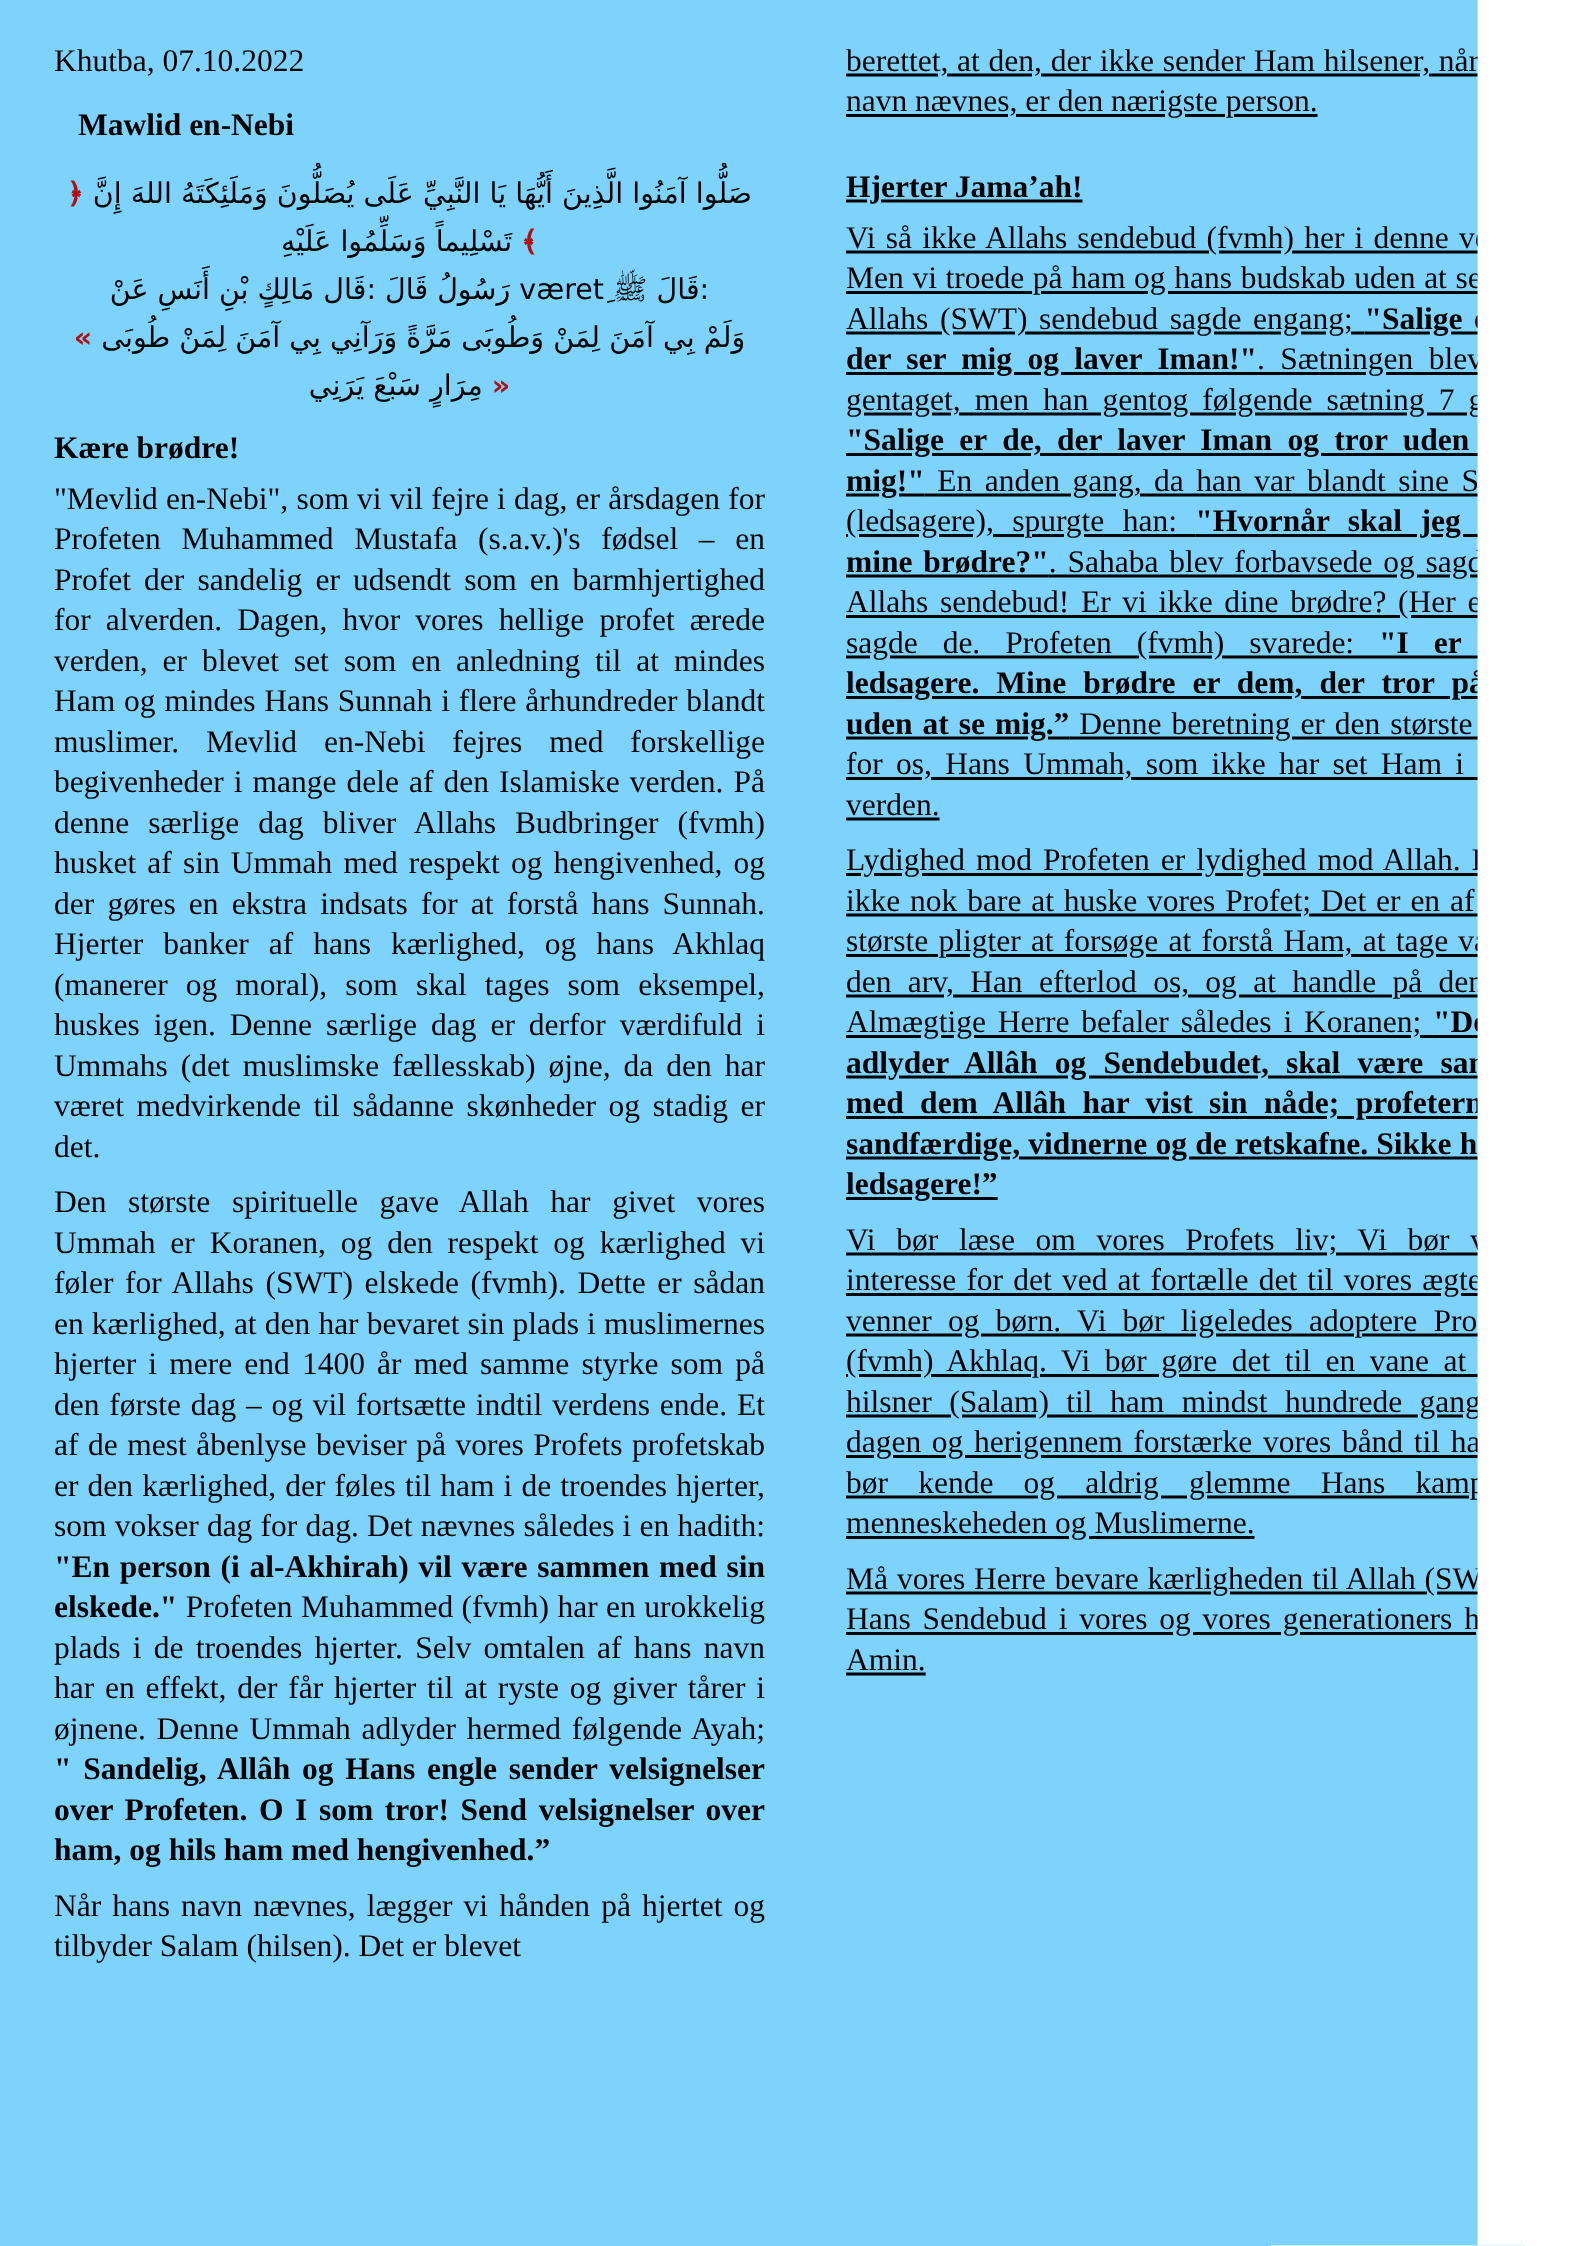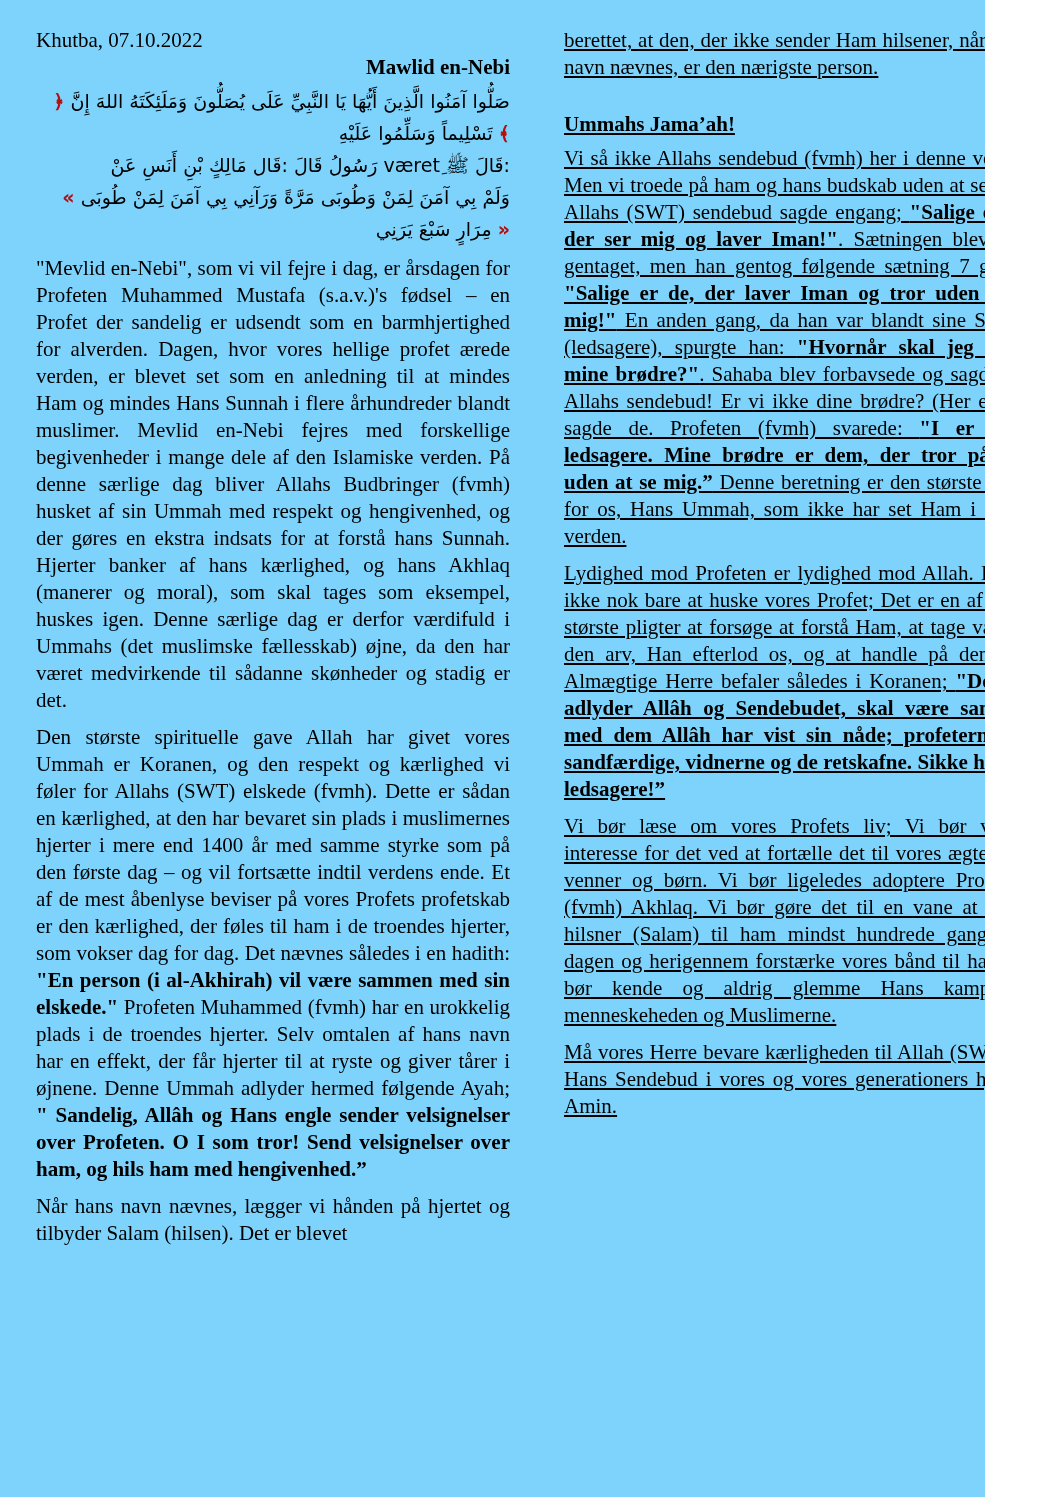--- a/index.html
+++ b/index.html
@@ -9,24 +9,24 @@
     background:#7dd3fc;
     font-family:"Liberation Serif", serif;
     font-size:21px;line-height:27px;
     color:#000000;
     overflow:hidden;
   }
   .col{position:absolute;top:27px;}
   .col1{left:36px;width:474px;}
   .col2{left:564px;width:471px;text-decoration:underline;}
   .dateline{margin:0;}
-  .doc-title{font-weight:bold;margin:0;text-align:right;}
+  .doc-title{font-weight:bold;margin:16px;}
   .arabic{
     direction:ltr;
-    text-align:right;
+    text-align:center;
     font-family:"DejaVu Sans", sans-serif;
     font-size:19px;line-height:32px;
     margin:4px 0 10px 0;
   }
   .aw{unicode-bidi:isolate;}
   .red{color:#b20f0f;font-weight:bold;}
   .sec{font-weight:bold;margin:30px 0 7px 0;}
   .arabic + .sec{margin-top:12px;}
   p.body{margin:0 0 10px 0;text-align:justify;}
   .b{font-weight:bold;}
@@ -36,25 +36,26 @@
 
 <div class="page">
   <div class="col col1">
     <div class="dateline">Khutba, 07.10.2022</div>
     <div class="doc-title">Mawlid en-Nebi</div>
     <div class="arabic">
         <div><span class="aw red">﴿</span> <span class="aw">إِنَّ</span> <span class="aw">اللهَ</span> <span class="aw">وَمَلَئِكَتَهُ</span> <span class="aw">يُصَلُّونَ</span> <span class="aw">عَلَى</span> <span class="aw">النَّبِيِّ</span> <span class="aw">يَا</span> <span class="aw">أَيُّهَا</span> <span class="aw">الَّذِينَ</span> <span class="aw">آمَنُوا</span> <span class="aw">صَلُّوا</span> <span class="aw">عَلَيْهِ</span> <span class="aw">وَسَلِّمُوا</span> <span class="aw">تَسْلِيماً</span> <span class="aw red">﴾</span> </div>
         <div><span class="aw">عَنْ</span> <span class="aw">أَنَسِ</span> <span class="aw">بْنِ</span> <span class="aw">مَالِكٍ</span> <span class="aw">قَال:</span> <span class="aw">قَالَ</span> <span class="aw">رَسُولُ</span> <span class="aw">væretِ</span> <span class="aw">ﷺ</span> <span class="aw">قَالَ:</span> </div>
         <div><span class="aw red">«</span> <span class="aw">طُوبَى</span> <span class="aw">لِمَنْ</span> <span class="aw">آمَنَ</span> <span class="aw">بِي</span> <span class="aw">وَرَآنِي</span> <span class="aw">مَرَّةً</span> <span class="aw">وَطُوبَى</span> <span class="aw">لِمَنْ</span> <span class="aw">آمَنَ</span> <span class="aw">بِي</span> <span class="aw">وَلَمْ</span> <span class="aw">يَرَنِي</span> <span class="aw">سَبْعَ</span> <span class="aw">مِرَارٍ</span> <span class="aw red">»</span> </div>
       </div>
+  <div class="sec">Kære brødre!</div>
       <p class="body"><span>"Mevlid en-Nebi", som vi vil fejre i dag, er årsdagen for Profeten Muhammed Mustafa (s.a.v.)'s fødsel – en Profet der sandelig er udsendt som en barmhjertighed for alverden. Dagen, hvor vores hellige profet ærede verden, er blevet set som en anledning til at mindes Ham og mindes Hans Sunnah i flere århundreder blandt muslimer. Mevlid en-Nebi fejres med forskellige begivenheder i mange dele af den Islamiske verden. På denne særlige dag bliver Allahs Budbringer (fvmh) husket af sin Ummah med respekt og hengivenhed, og der gøres en ekstra indsats for at forstå hans Sunnah. Hjerter banker af hans kærlighed, og hans Akhlaq (manerer og moral), som skal tages som eksempel, huskes igen. Denne særlige dag er derfor værdifuld i Ummahs (det muslimske fællesskab) øjne, da den har været medvirkende til sådanne skønheder og stadig er det.</span></p>
       <p class="body"><span>Den største spirituelle gave Allah har givet vores Ummah er Koranen, og den respekt og kærlighed vi føler for Allahs (SWT) elskede (fvmh). Dette er sådan en kærlighed, at den har bevaret sin plads i muslimernes hjerter i mere end 1400 år med samme styrke som på den første dag – og vil fortsætte indtil verdens ende. Et af de mest åbenlyse beviser på vores Profets profetskab er den kærlighed, der føles til ham i de troendes hjerter, som vokser dag for dag. Det nævnes således i en hadith: </span><span class="b">"En person (i al-Akhirah) vil være sammen med sin elskede."</span><span> Profeten Muhammed (fvmh) har en urokkelig plads i de troendes hjerter. Selv omtalen af hans navn har en effekt, der får hjerter til at ryste og giver tårer i øjnene. Denne Ummah adlyder hermed følgende Ayah; </span><span class="b">" Sandelig, Allâh og Hans engle sender velsignelser over Profeten. O I som tror! Send velsignelser over ham, og hils ham med hengivenhed.”</span></p>
       <p class="body"><span>Når hans navn nævnes, lægger vi hånden på hjertet og tilbyder Salam (hilsen). Det er blevet</span></p>
     </div>
   <div class="col col2">
       <p class="body"><span>berettet, at den, der ikke sender Ham hilsener, når Hans navn nævnes, er den nærigste person.</span></p>
-      <div class="sec">Ummahs Jama’ah!</div>
+      <div class="sec">Hjerter Jama’ah!</div>
       <p class="body"><span>Vi så ikke Allahs sendebud (fvmh) her i denne verden. Men vi troede på ham og hans budskab uden at se ham. Allahs (SWT) sendebud sagde engang; </span><span class="b">"Salige er de, der ser mig og laver Iman!"</span><span>. Sætningen blev ikke gentaget, men han gentog følgende sætning 7 gange: </span><span class="b">"Salige er de, der laver Iman og tror uden at se mig!"</span><span> En anden gang, da han var blandt sine Sahaba (ledsagere), spurgte han: </span><span class="b">"Hvornår skal jeg møde mine brødre?"</span><span>. Sahaba blev forbavsede og sagde: "O Allahs sendebud! Er vi ikke dine brødre? (Her er vi)” sagde de. Profeten (fvmh) svarede: </span><span class="b">"I er mine ledsagere. Mine brødre er dem, der tror på mig uden at se mig.”</span><span> Denne beretning er den største lykke for os, Hans Ummah, som ikke har set Ham i denne verden.</span></p>
       <p class="body"><span>Lydighed mod Profeten er lydighed mod Allah. Det er ikke nok bare at huske vores Profet; Det er en af vores største pligter at forsøge at forstå Ham, at tage vare på den arv, Han efterlod os, og at handle på den. Vor Almægtige Herre befaler således i Koranen; </span><span class="b">"De, der adlyder Allâh og Sendebudet, skal være sammen med dem Allâh har vist sin nåde; profeterne, de sandfærdige, vidnerne og de retskafne. Sikke herlige ledsagere!”</span></p>
       <p class="body"><span>Vi bør læse om vores Profets liv; Vi bør vække interesse for det ved at fortælle det til vores ægtefælle, venner og børn. Vi bør ligeledes adoptere Profetens (fvmh) Akhlaq. Vi bør gøre det til en vane at sende hilsner (Salam) til ham mindst hundrede gange om dagen og herigennem forstærke vores bånd til ham. Vi bør kende og aldrig glemme Hans kamp for menneskeheden og Muslimerne.</span></p>
       <p class="body"><span>Må vores Herre bevare kærligheden til Allah (SWT) og Hans Sendebud i vores og vores generationers hjerter. Amin.</span></p>
     </div>
 </div>
 
 </body></html>

